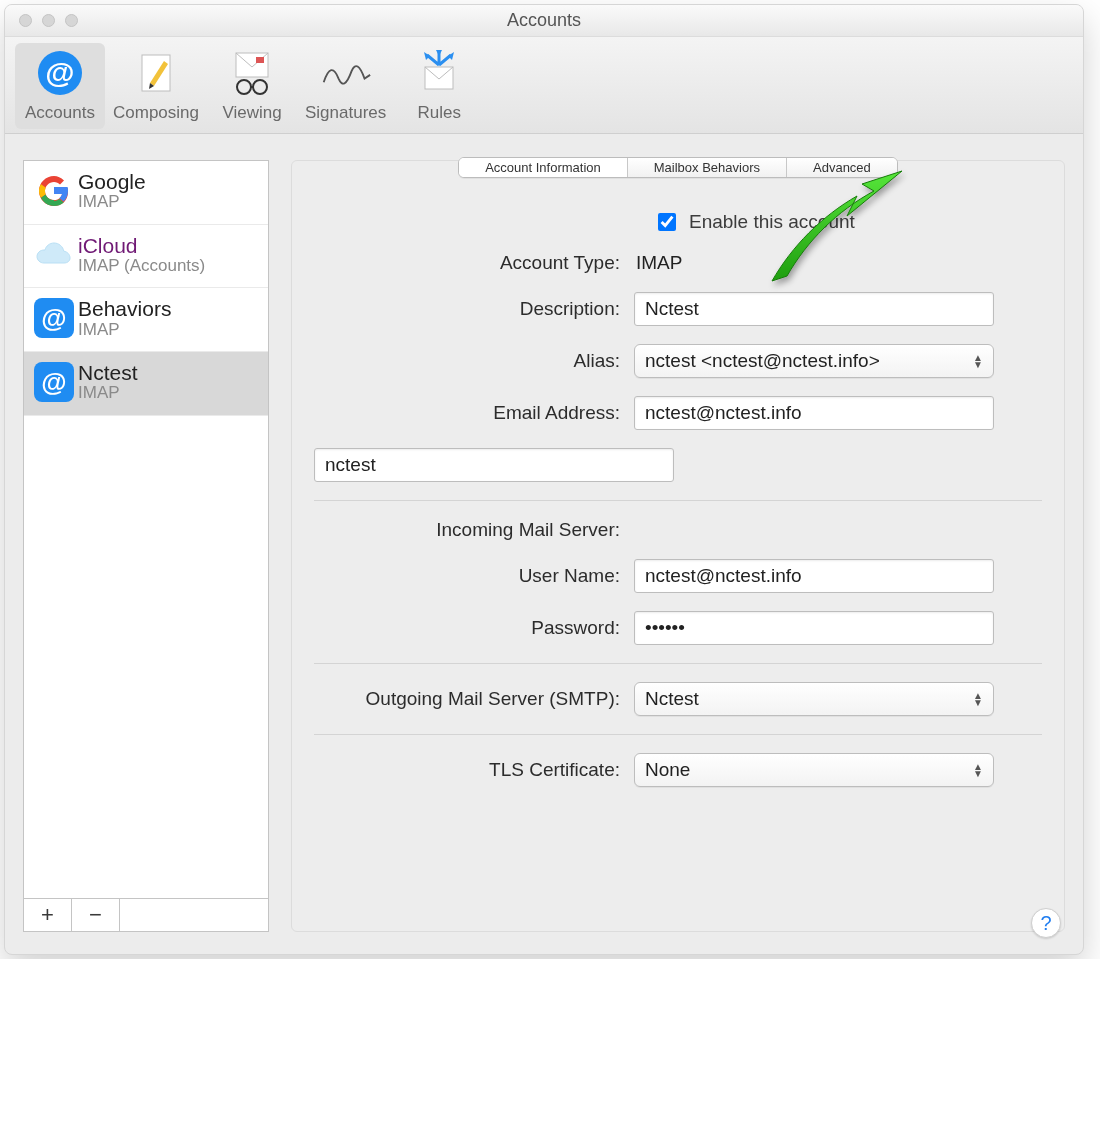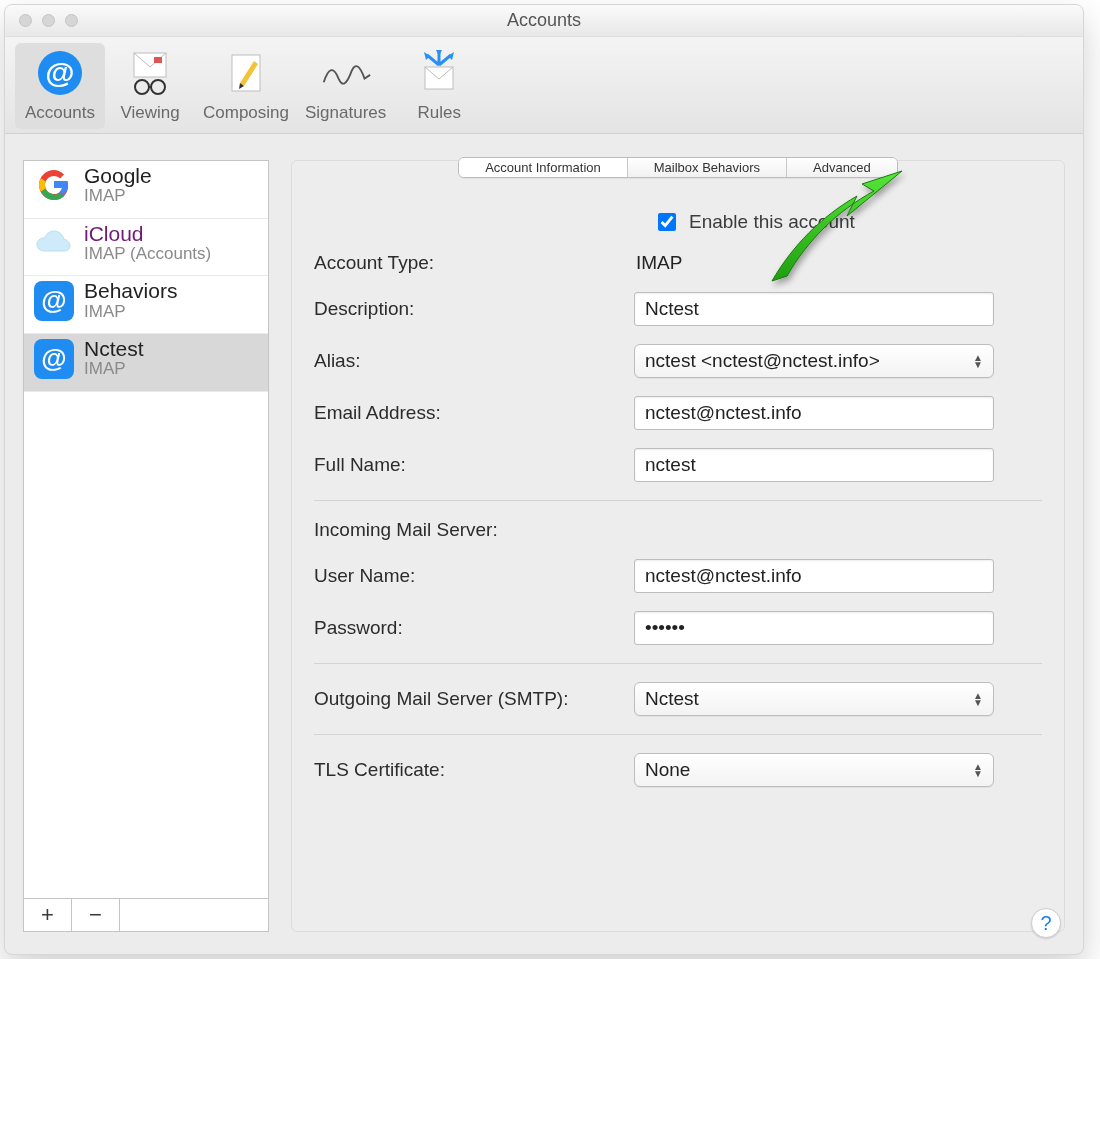--- a/index.html
+++ b/index.html
@@ -108,23 +108,22 @@
   }
   .sidebar {
     flex: 1;
     background: var(--sidebar-bg);
     border: 1px solid var(--border);
     border-bottom: none;
     overflow: hidden;
   }
   .account-row {
     display: flex;
-    align-items: center;
-    gap: 10px;
-    padding: 4px 10px 12px;
+    gap: 4px;
+    padding: 10px 10px 12px;
     border-bottom: 1px solid #eaeaea;
   }
   .account-row.selected {
     background: var(--row-selected);
   }
   .acct-icon {
     width: 40px; height: 40px;
     border-radius: 8px;
     display: flex; align-items: center; justify-content: center;
     flex-shrink: 0;
@@ -192,21 +191,21 @@
     margin-top: 26px;
   }
   .row {
     display: flex;
     align-items: center;
     margin: 6px 0;
     padding: 6px 0;
   }
   .row .lbl {
     width: 320px;
-    text-align: left;
+    text-align: right;
     padding-right: 14px;
     font-size: 19px;
     color: #2c2c2c;
   }
   .row .ctrl {
     flex: 0 0 360px;
   }
   .row.enable .lbl { width: auto; flex: 0 0 340px; }
   .row.enable .ctrl { flex: 1; display: flex; align-items: center; gap: 10px; font-size: 19px; }
   input.chk {
@@ -304,40 +303,40 @@
         </svg>
       </div>
       <div class="tb-label">Accounts</div>
     </div>
 
 
 
     <div class="tb-item">
       <div class="tb-icon">
         <svg width="48" height="48" viewBox="0 0 48 48">
+          <rect x="10" y="6" width="28" height="36" fill="#fff" stroke="#bdbdbd"></rect>
+          <polygon points="18,34 32,12 36,15 22,37" fill="#f2c23a"></polygon>
+          <polygon points="18,34 22,37 17,40" fill="#333"></polygon>
+        </svg>
+      </div>
+      <div class="tb-label">Composing</div>
+    </div>
+
+    <div class="tb-item">
+      <div class="tb-icon">
+        <svg width="48" height="48" viewBox="0 0 48 48">
           <rect x="8" y="4" width="32" height="24" fill="#fff" stroke="#bdbdbd"></rect>
           <polyline points="8,4 24,18 40,4" fill="none" stroke="#bdbdbd"></polyline>
           <rect x="28" y="8" width="8" height="6" fill="#d55"></rect>
           <circle cx="16" cy="38" r="7" fill="none" stroke="#333" stroke-width="2"></circle>
           <circle cx="32" cy="38" r="7" fill="none" stroke="#333" stroke-width="2"></circle>
           <line x1="23" y1="38" x2="25" y2="38" stroke="#333" stroke-width="2"></line>
         </svg>
       </div>
       <div class="tb-label">Viewing</div>
-    </div>
-
-    <div class="tb-item">
-      <div class="tb-icon">
-        <svg width="48" height="48" viewBox="0 0 48 48">
-          <rect x="10" y="6" width="28" height="36" fill="#fff" stroke="#bdbdbd"></rect>
-          <polygon points="18,34 32,12 36,15 22,37" fill="#f2c23a"></polygon>
-          <polygon points="18,34 22,37 17,40" fill="#333"></polygon>
-        </svg>
-      </div>
-      <div class="tb-label">Composing</div>
     </div>
 
     <div class="tb-item">
       <div class="tb-icon">
         <svg width="56" height="48" viewBox="0 0 56 48">
           <path d="M4 34 Q12 10 20 30 Q26 44 34 22 Q40 8 48 30 L54 26" fill="none" stroke="#555" stroke-width="2"></path>
         </svg>
       </div>
       <div class="tb-label">Signatures</div>
     </div>
@@ -467,21 +466,20 @@
             </div>
           </div>
         </div>
 
         <div class="row">
           <div class="lbl">Email Address:</div>
           <div class="ctrl"><input class="txt" value="nctest@nctest.info" style=""></div>
         </div>
 
         <div class="row">
-          <div class="lbl">Full Name:</div>
           <div class="ctrl"><input class="txt" value="nctest" style=""></div>
         </div>
 
         <hr class="sep">
 
         <div class="row">
           <div class="lbl">Incoming Mail Server:</div>
         </div>
 
         <div class="row">

